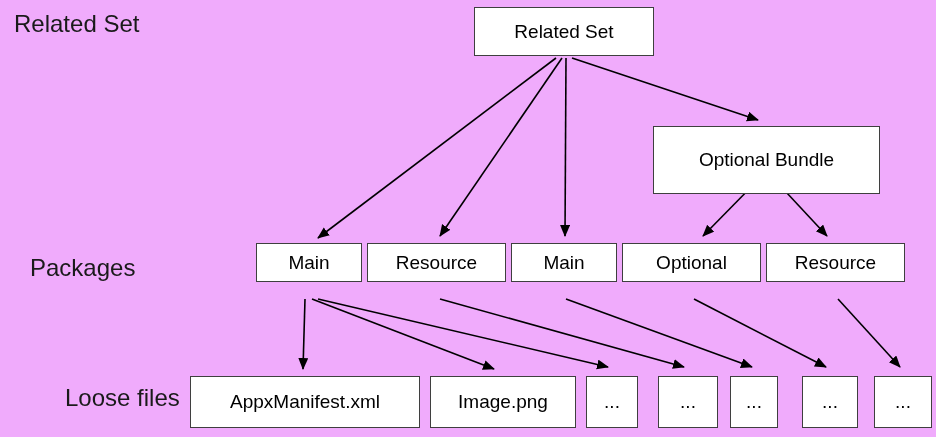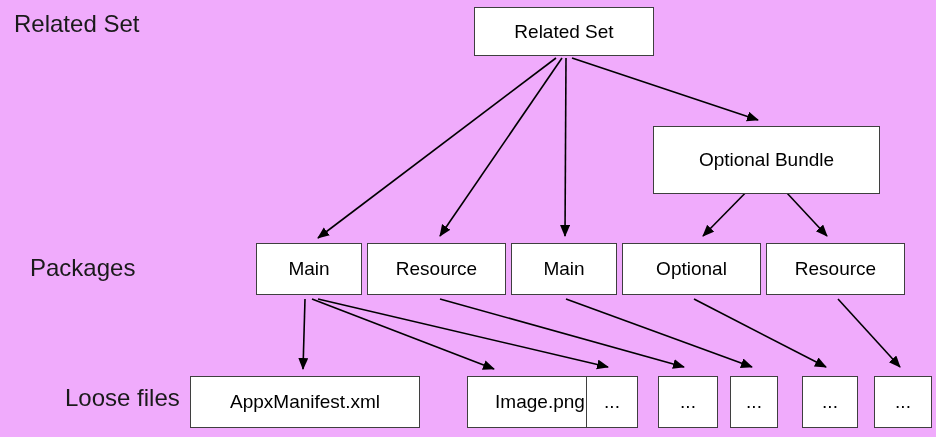--- a/index.html
+++ b/index.html
@@ -35,30 +35,30 @@
     left: 0; top: 0;
     width: 936px; height: 437px;
     z-index: 1;
   }
   #arrows line { stroke: #000000; stroke-width: 1.6; }
 
   
   .n-related-set     { left: 474px; top: 7px;   width: 180px; height: 49px; }
   .n-optional-bundle { left: 653px; top: 126px; width: 227px; height: 68px; }
 
-  .pkg-row           { top: 243px; height: 52px; }
+  .pkg-row           { top: 243px; height: 39px; }
   .n-pkg-main        { left: 256px; width: 106px; }
   .n-pkg-resource    { left: 367px; width: 139px; }
   .n-pkg-asset       { left: 511px; width: 106px; }
   .n-pkg-optional    { left: 622px; width: 139px; }
   .n-pkg-resource2   { left: 766px; width: 139px; }
 
   .loose-row         { top: 376px; height: 52px; }
   .n-lf-manifest     { left: 190px; width: 230px; text-align: center; }
-  .n-lf-image        { left: 430px; width: 146px; margin-left: 37px; }
+  .n-lf-image        { left: 430px; width: 146px; }
   .n-lf-dots1        { left: 586px; width: 52px; }
   .n-lf-dots2        { left: 658px; width: 60px; }
   .n-lf-dots3        { left: 730px; width: 48px; }
   .n-lf-dots4        { left: 802px; width: 56px; }
   .n-lf-dots5        { left: 874px; width: 58px; }
 
   
   .rl-related-set { left: 14px; top: 10px; }
   .rl-bundles     { left: 38px; top: 130px; }
   .rl-packages    { left: 30px; top: 254px; }

